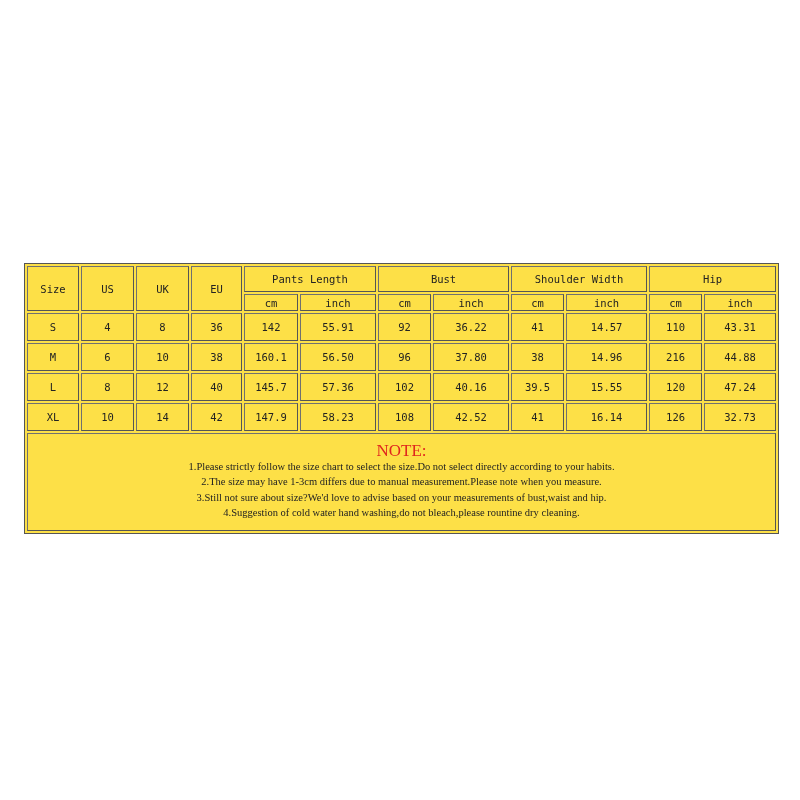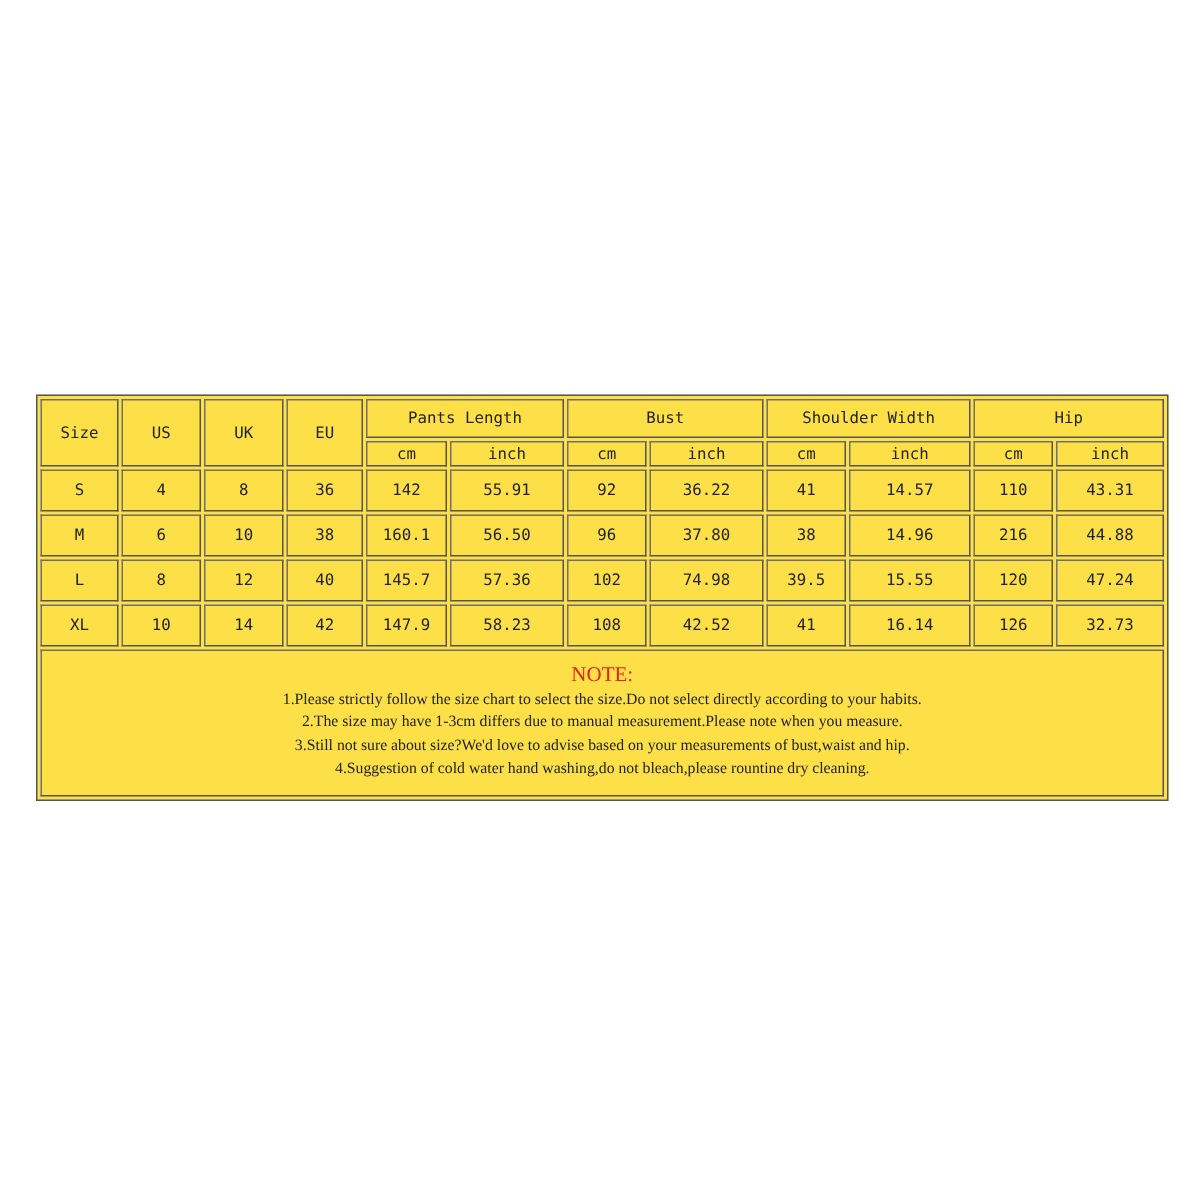--- a/index.html
+++ b/index.html
@@ -43,21 +43,21 @@
       height: 96px;
       font-family: "Liberation Serif", "DejaVu Serif", serif;
       font-size: 12.2px;
       line-height: 15.5px;
       text-align: center;
       vertical-align: middle;
       color: #2a2a2a;
     }
     .note-title {
       color: #e0261e;
-      font-size: 14px;
+      font-size: 17px;
     }
     .note-line { display: block; white-space: nowrap; }
   </style>
 </head>
 <body>
 
 <table class="size-chart">
   <colgroup>
     <col style="width:52px">
       <col style="width:53px">
@@ -123,21 +123,21 @@
     <td>44.88</td>
   </tr>
   <tr class="row-body">
     <td>L</td>
     <td>8</td>
     <td>12</td>
     <td>40</td>
     <td>145.7</td>
     <td>57.36</td>
     <td>102</td>
-    <td>74.98</td>
+    <td>40.16</td>
     <td>39.5</td>
     <td>15.55</td>
     <td>120</td>
     <td>47.24</td>
   </tr>
   <tr class="row-body">
     <td>XL</td>
     <td>10</td>
     <td>14</td>
     <td>42</td>

